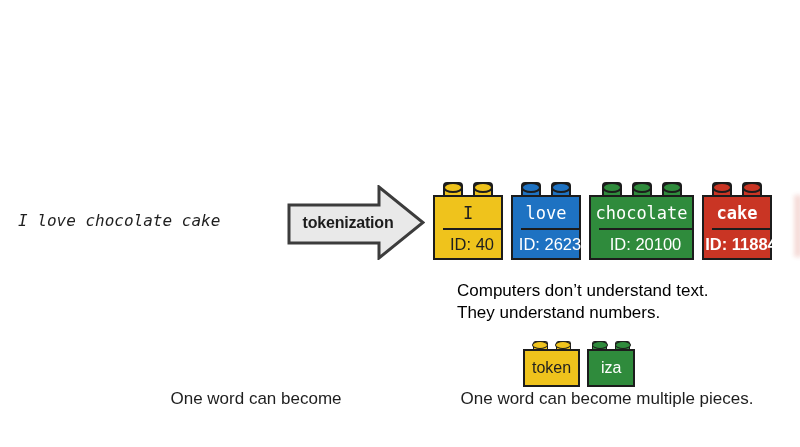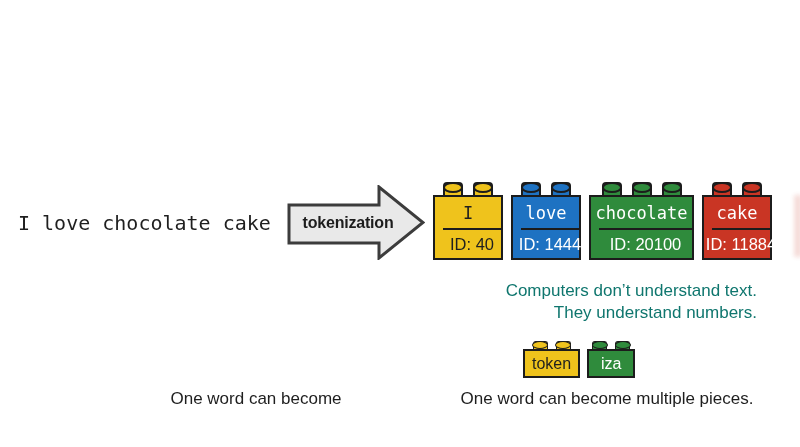--- a/index.html
+++ b/index.html
@@ -5,21 +5,21 @@
   * { margin:0; padding:0; box-sizing:border-box; }
   html,body { background:#ffffff; }
   .canvas {
     position:relative; width:800px; height:447px; background:#ffffff;
     overflow:hidden; font-family:"Liberation Sans", sans-serif; color:#1f1f1f;
   }
   
   .sentence {
     position:absolute; left:18px; top:211px;
     font-family:"DejaVu Sans Mono", monospace;
-    font-size:20px; letter-spacing:0; color:#1f1f1f; white-space:nowrap;
+    font-size:16px; letter-spacing:0; color:#1f1f1f; white-space:nowrap;font-style:italic;
   }
   
   .arrow { position:absolute; left:287px; top:185px; width:138px; height:75px;text-decoration:underline; }
   .arrow svg { display:block; }
   .arrow-label {
     position:absolute; left:2px; top:0; width:118px; height:75px;
     display:flex; align-items:center; justify-content:center;
     font-size:16px; font-weight:600; color:#1d1d1d; letter-spacing:-0.2px;
   }
   
@@ -44,28 +44,28 @@
     height:31px; display:flex; align-items:center; justify-content:center;
     font-family:"DejaVu Sans Mono", monospace; font-size:17px; color:var(--t);
     padding:0 4px; white-space:nowrap;
   }
   .b-id {
     height:30px; border-top:2px solid #1c1c1c;
     display:flex; align-items:center; justify-content:center;
     font-size:16.5px; color:var(--t); white-space:nowrap;margin-left:8px;
   }
   .sb-body {
-    height:29px; min-width:48px; padding:0 7px; border:2px solid #1c1c1c;
+    height:38px; min-width:48px; padding:0 7px; border:2px solid #1c1c1c;
     background:var(--c); display:flex; align-items:center; justify-content:center;
     font-size:16px; color:var(--t); white-space:nowrap;
   }
   
   .caption {
     position:absolute; left:457px; top:280px; width:300px;
-    text-align:right; font-size:17px; line-height:22px; color:#0f766e;
+    text-align:left; font-size:17px; line-height:22px; color:#000000;
   }
   .bottom-text {
     position:absolute; top:389px; width:300px; text-align:center;
     font-size:17px; color:#1e1e1e; white-space:nowrap;
   }
   .bottom-left  { left:106px; }
   .bottom-right { left:457px; }
   
   .edge-ghost {
     position:absolute; right:-2px; top:195px; width:8px; height:62px;
@@ -97,40 +97,40 @@
       <div class="b-id">ID: 40</div>
     </div>
   </div>
       <div class="brick" style="--c: #1E72C2; --t: #FFFFFF;">
     <div class="studs">
           <div class="stud"></div>
           <div class="stud"></div>
         </div>
     <div class="b-body" style="width: 70px;">
       <div class="b-word">love</div>
-      <div class="b-id">ID: 1444</div>
+      <div class="b-id">ID: 2623</div>
     </div>
   </div>
       <div class="brick" style="--c: #2F8B3C; --t: #FFFFFF;">
     <div class="studs">
           <div class="stud"></div>
           <div class="stud"></div>
           <div class="stud"></div>
         </div>
     <div class="b-body" style="width: 105px; text-align: center;">
       <div class="b-word">chocolate</div>
       <div class="b-id">ID: 20100</div>
     </div>
   </div>
       <div class="brick" style="--c: #C93524; --t: #FFFFFF;">
     <div class="studs">
           <div class="stud"></div>
           <div class="stud"></div>
         </div>
-    <div class="b-body" style="width: 70px;">
+    <div class="b-body" style="width: 70px; font-weight: bold;">
       <div class="b-word">cake</div>
       <div class="b-id">ID: 11884</div>
     </div>
   </div>
     </div>
 
   <div class="caption">
     <div>Computers don’t understand text.</div>
     <div>They understand numbers.</div>
   </div>

